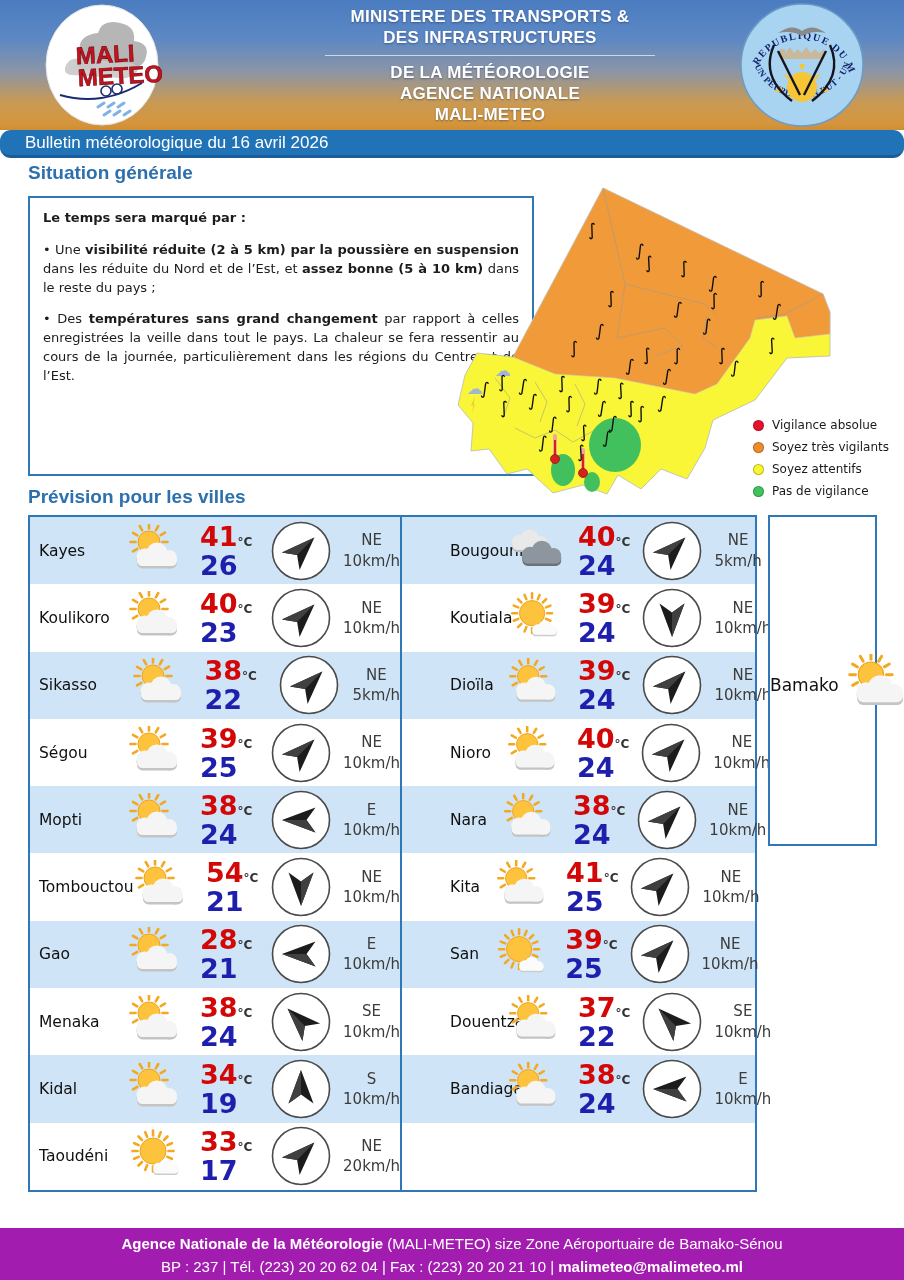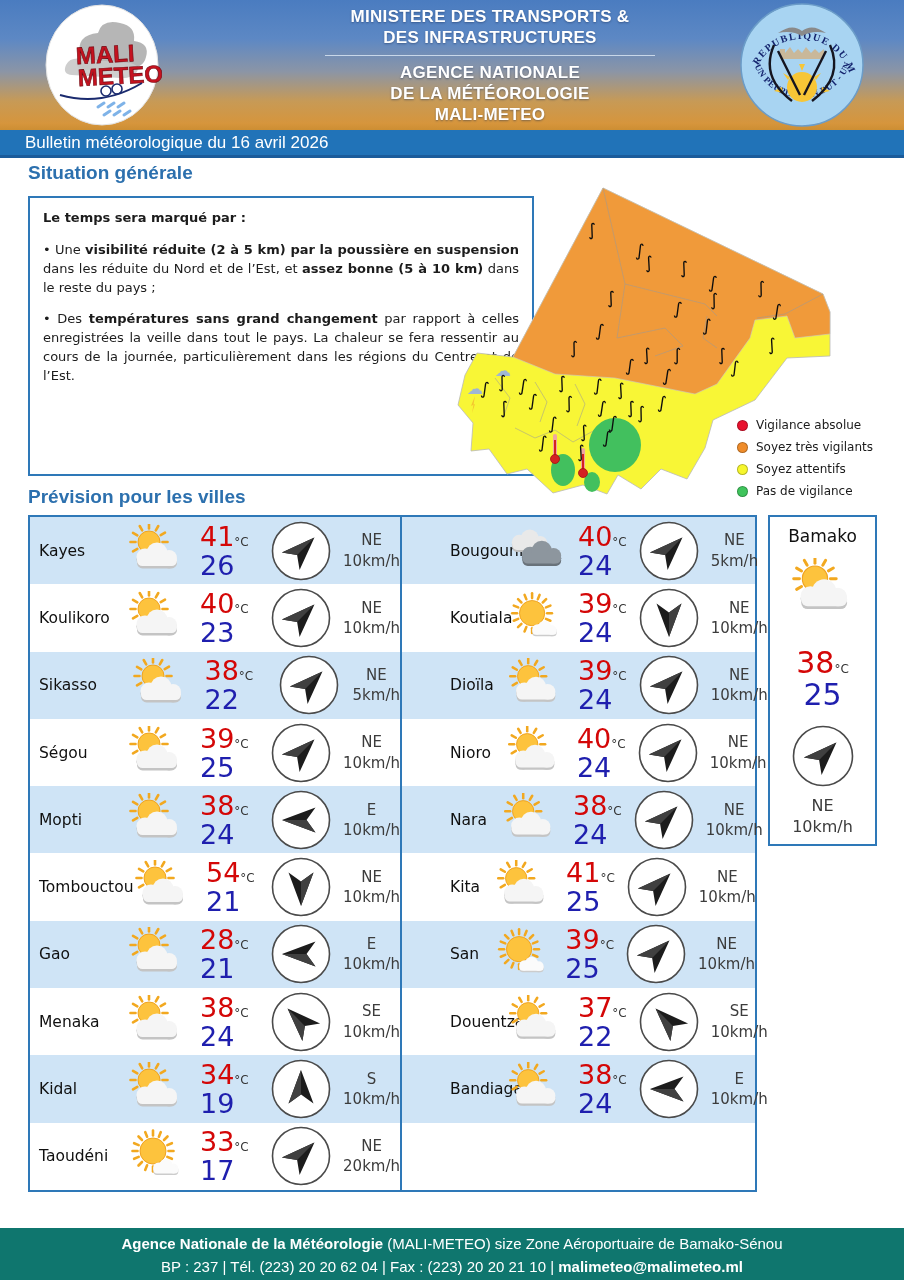--- a/index.html
+++ b/index.html
@@ -21,80 +21,80 @@
     text-shadow:0 1px 2px rgba(20,40,80,.45);
   }
   .hdr-divider { border:none; border-top:1px solid #d7e4f2; width:330px; margin:7px auto 7px auto; opacity:.85; }
   .logo-svg { position:absolute; left:42px; top:3px; }
   .seal-svg { position:absolute; left:738px; top:1px; }
   
   .banner {
     position:absolute; left:0; top:130px; width:904px; height:28px;
     background:#2173b8; border-bottom:3px solid #1b5c9b;
     color:#fff; font-family:"Liberation Sans", sans-serif;
-    font-size:17px; line-height:25px; padding-left:25px;
+    font-size:17px; line-height:25px; padding-left:25px;border-radius:11px;
   }
   
   .sec-h {
     position:absolute; color:#2c70ae; font-family:"Liberation Sans", sans-serif;
     font-weight:bold;
   }
   #sit-heading  { left:28px;  top:162px; font-size:19px; }
   #vig-heading  { left:457px; top:162px; font-size:18px; }
   #prev-heading { left:28px;  top:486px; font-size:19px; }
   
   .situation-box {
     position:absolute; left:28px; top:196px; width:506px; height:280px;
     border:2px solid #2e78b8; padding:11px 13px 0 13px;
     font-size:13px; line-height:1.45; color:#1c1c1c; text-align:justify;
   }
   .situation-box p { margin-bottom:13px; }
   .situation-box .b { font-weight:bold; }
   
   .map-wrap { position:absolute; left:455px; top:186px; width:449px; height:312px; }
   .legend { position:absolute; left:282px; top:232px; }
-  .legend-item { display:flex; align-items:center; margin-bottom:8px; }
+  .legend-item { display:flex; align-items:center; margin-bottom:8px;margin-left:16px; }
   .legend-dot { width:11px; height:11px; border-radius:50%; margin-right:8px; border:1px solid rgba(0,0,0,.25); flex:0 0 auto; }
   .legend-label { font-size:12px; color:#1a1a1a; white-space:nowrap; }
   
   .cols { position:absolute; left:28px; top:515px; display:flex; align-items:stretch; }
   .col { border:2px solid #2e78b8; background:#fff; display:flex; flex-direction:column; }
   .col-left  { width:374px; }
   .col-right { width:357px; margin-left:-2px; }
   .row { display:flex; align-items:center; height:67.3px;gap:11px; }
   .rows .row:nth-child(odd) { background:#cfe4f6; }
   .rows .row:nth-child(even){ background:#ffffff; }
   .filler { flex:1; background:#fff; }
   .c-name   { width:88px; padding-left:9px; font-size:15.5px; color:#101010; overflow:visible; white-space:nowrap; }
   .col-right .c-name { width:90px;padding-left:48px; }
   .c-icon   { width:70px; display:flex; justify-content:center; align-items:center; }
   .col-right .c-icon { width:64px; }
-  .c-temps  { width:63px; line-height:1; }
+  .c-temps  { width:63px; line-height:1;font-weight:bold; }
   .tmax { font-size:27px; color:#d40707; white-space:nowrap; }
   .unit { font-size:12px; color:#333; }
   .tmin { font-size:27px; color:#1f1fae; margin-top:2px; }
   .c-compass{ width:68px; display:flex; justify-content:center; align-items:center; }
   .c-wind   { flex:1; text-align:center; font-size:15px; color:#3c3c3c; line-height:1.35; }
   
   .bamako {
     position:absolute; left:768px; top:515px; width:109px; height:331px;
     border:2px solid #2e78b8; background:#fff;
-    display:flex; flex-direction:column; align-items:center;
+    display:flex; flex-direction:row; align-items:center;
   }
   .bamako .bk-name { margin-top:9px; font-size:17px; color:#101010; }
   .bamako .bk-icon { margin-top:12px; }
   .bamako .bk-temps { margin-top:24px; line-height:1; text-align:center; }
   .bamako .tmax { font-size:30px; }
   .bamako .tmin { font-size:30px; }
   .bamako .bk-compass { margin-top:14px; }
   .bamako .bk-wind { margin-top:4px; text-align:center; font-size:16px; color:#3c3c3c; line-height:1.3; }
   
   .footer {
     position:absolute; left:0; top:1228px; width:904px; height:52px;
-    background:#0f766e; color:#fff; text-align:center;
+    background:#a21caf; color:#fff; text-align:center;
     font-family:"Liberation Sans", sans-serif; font-size:15px; line-height:1.5;
     padding-top:5px;
   }
   .footer .b { font-weight:bold; }
 </style>
 </head>
 <body>
 
 <div class="page">
 
@@ -115,22 +115,22 @@
         <line x1="68" y1="108" x2="62" y2="112"></line>
           <line x1="78" y1="108" x2="72" y2="112"></line>
           <line x1="88" y1="108" x2="82" y2="112"></line>
       </g>
     </svg>
 
     <div class="hdr-center">
       <div>MINISTERE DES TRANSPORTS &amp;</div>
       <div>DES INFRASTRUCTURES</div>
       <hr class="hdr-divider">
+      <div>DE LA MÉTÉOROLOGIE</div>
       <div>AGENCE NATIONALE</div>
-      <div>DE LA MÉTÉOROLOGIE</div>
       <div>MALI-METEO</div>
     </div>
 
     <svg class="seal-svg" width="128" height="128" viewBox="0 0 128 128">
       <circle cx="64" cy="64" r="61" fill="#a8d4f2" stroke="#6b9cc8" stroke-width="1.5"></circle>
       <defs>
         <path id="arcTop" d="M16,74 A50,50 0 0 1 112,74" fill="none"></path>
         <path id="arcBot" d="M15,60 A51,51 0 0 0 113,60" fill="none"></path>
       </defs>
       <text font-size="10" font-weight="bold" fill="#14246e" letter-spacing="1.5" font-family="Liberation Serif, serif">

